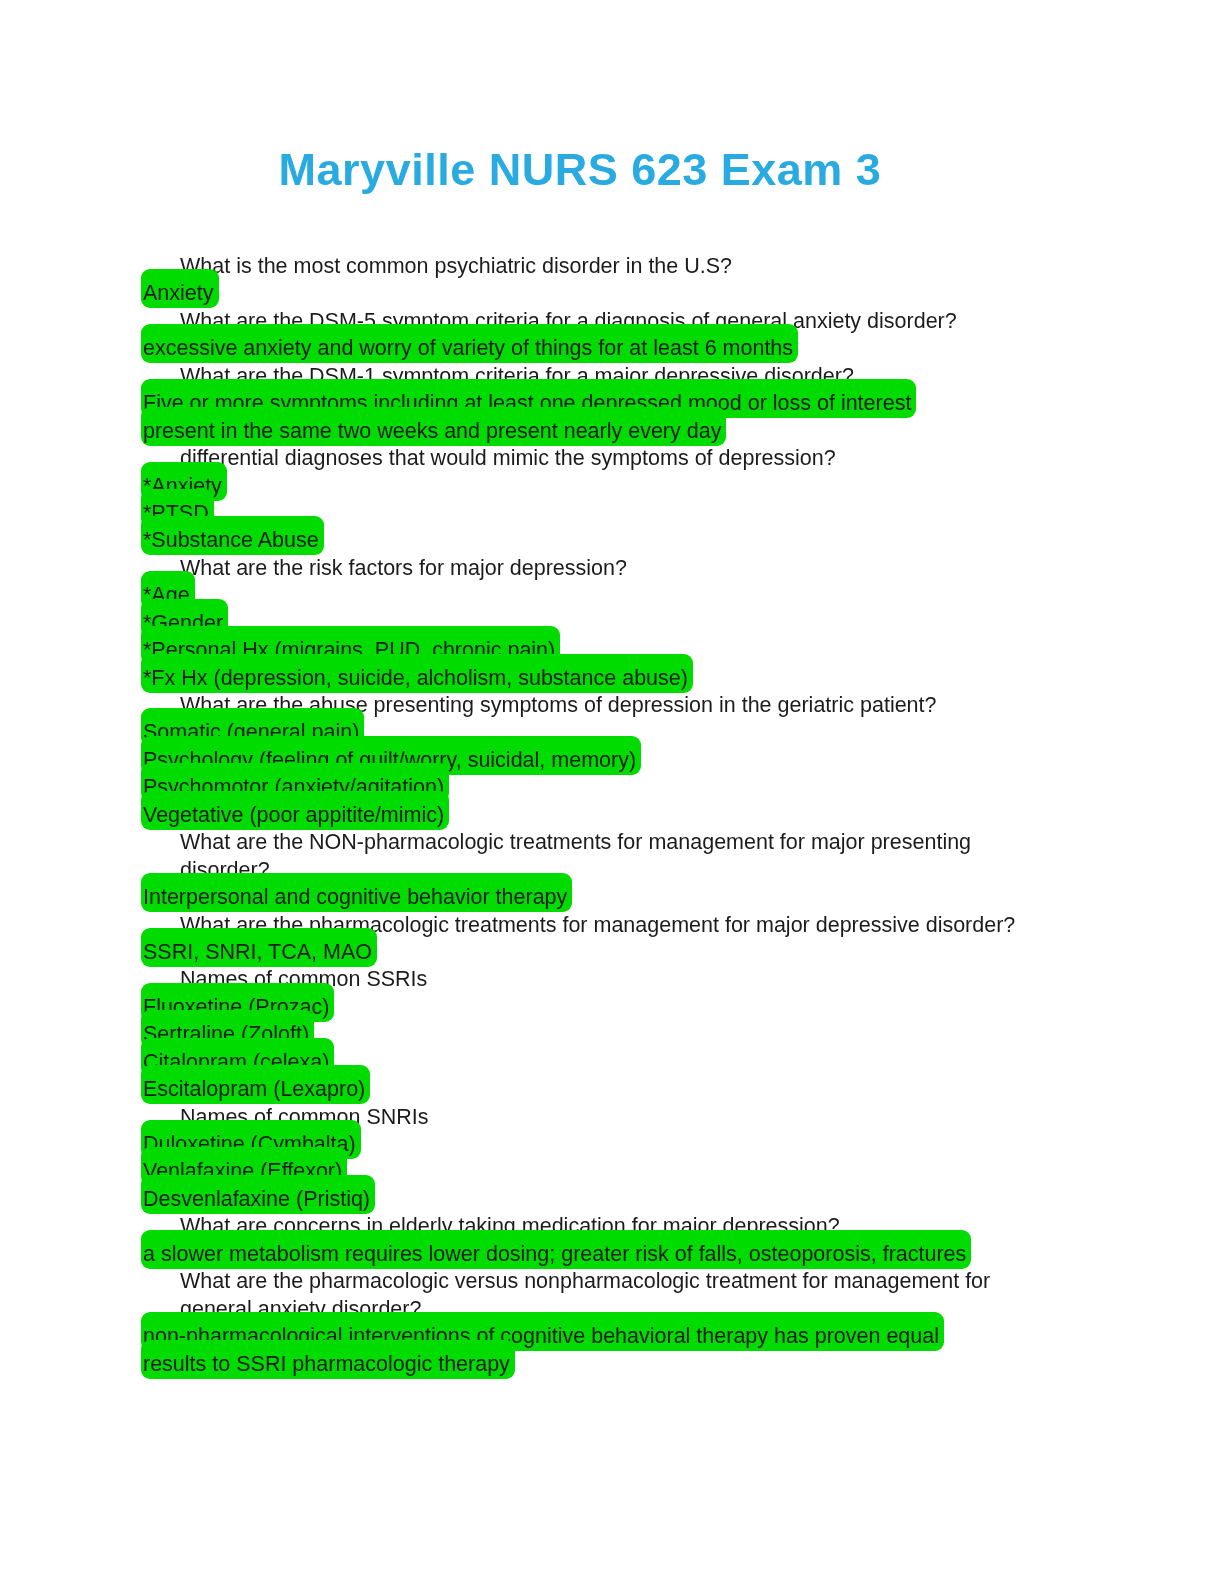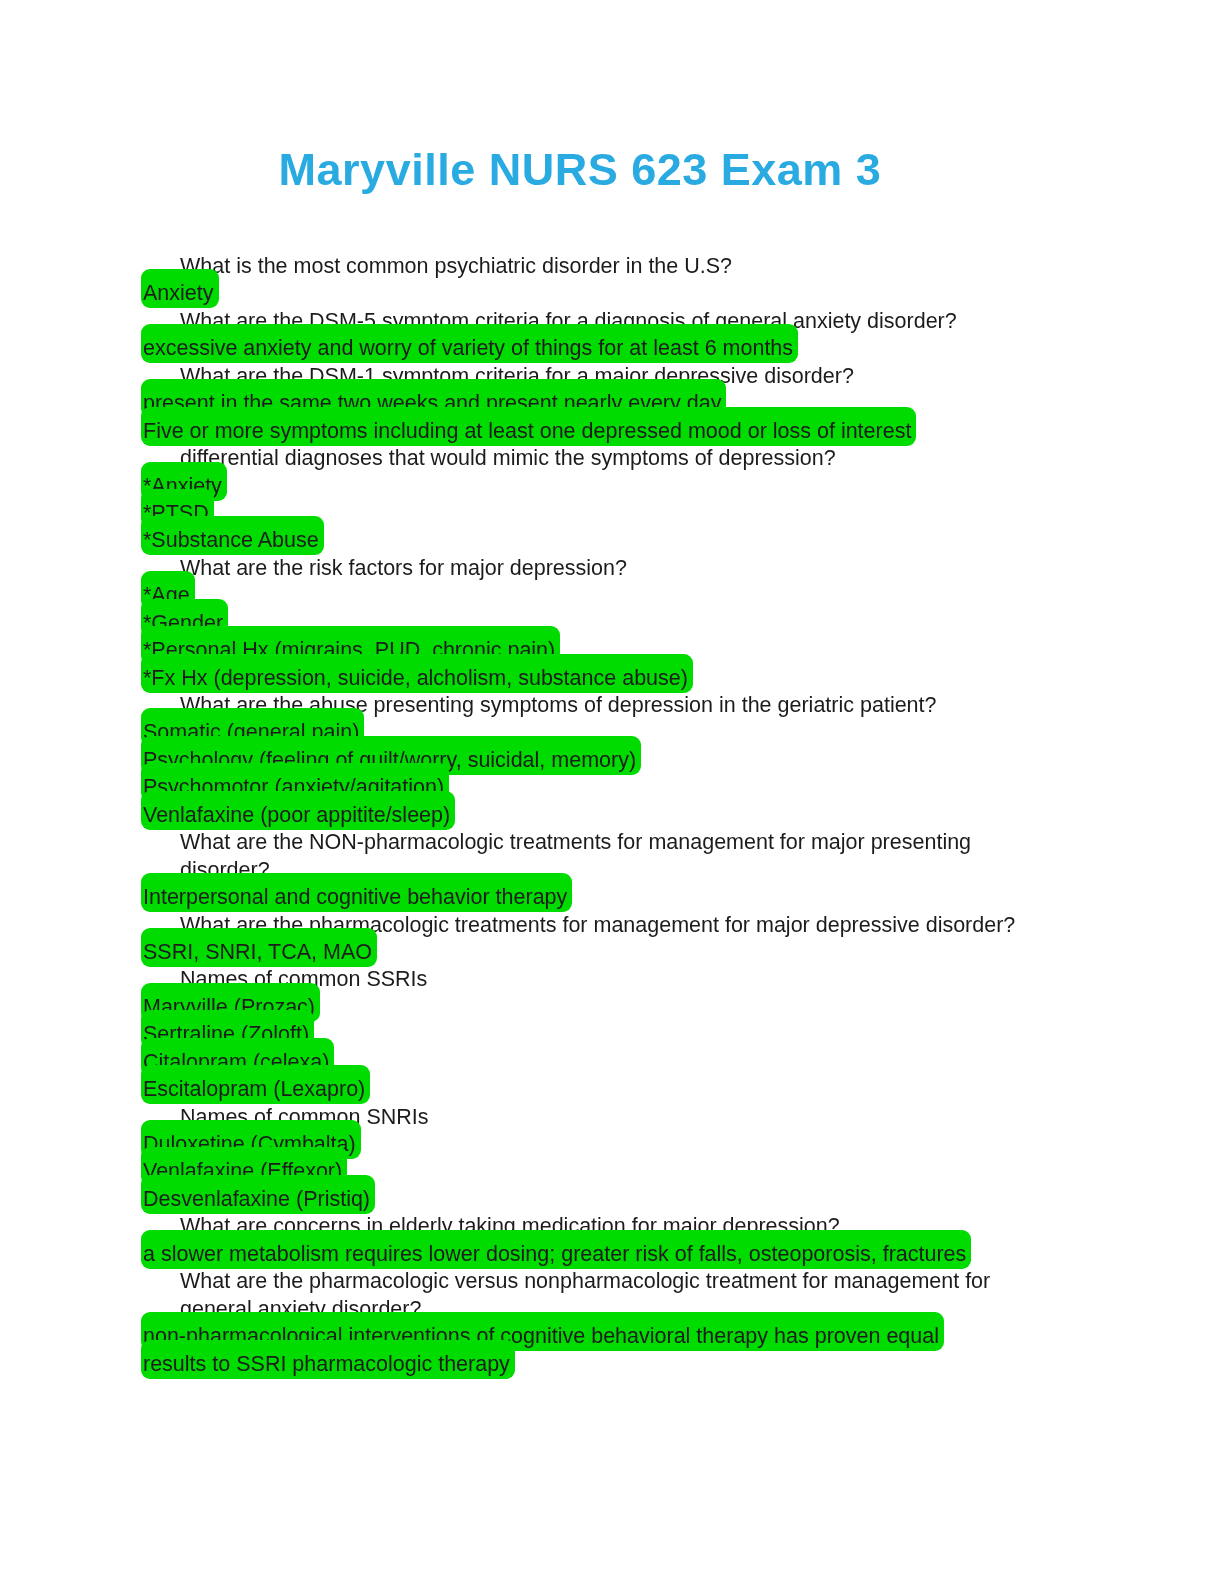--- a/index.html
+++ b/index.html
@@ -55,43 +55,43 @@
 <body>
 
 <div class="page">
   <h1 class="doc-title">Maryville NURS 623 Exam 3</h1>
   <div class="doc-body" id="doc-body">
       <div class="line"><span class="line-text">What is the most common psychiatric disorder in the U.S?</span></div>
       <div class="line"><span class="line-text hl">Anxiety</span></div>
       <div class="line"><span class="line-text">What are the DSM-5 symptom criteria for a diagnosis of general anxiety disorder?</span></div>
       <div class="line"><span class="line-text hl">excessive anxiety and worry of variety of things for at least 6 months</span></div>
       <div class="line"><span class="line-text">What are the DSM-1 symptom criteria for a major depressive disorder?</span></div>
+      <div class="line"><span class="line-text hl">Five or more symptoms including at least one depressed mood or loss of interest</span></div>
       <div class="line"><span class="line-text hl">present in the same two weeks and present nearly every day</span></div>
-      <div class="line"><span class="line-text hl">Five or more symptoms including at least one depressed mood or loss of interest</span></div>
       <div class="line"><span class="line-text">differential diagnoses that would mimic the symptoms of depression?</span></div>
       <div class="line"><span class="line-text hl">*Anxiety</span></div>
       <div class="line"><span class="line-text hl">*PTSD</span></div>
       <div class="line"><span class="line-text hl">*Substance Abuse</span></div>
       <div class="line"><span class="line-text">What are the risk factors for major depression?</span></div>
       <div class="line"><span class="line-text hl">*Age</span></div>
       <div class="line"><span class="line-text hl">*Gender</span></div>
       <div class="line"><span class="line-text hl">*Personal Hx (migrains, PUD, chronic pain)</span></div>
       <div class="line"><span class="line-text hl">*Fx Hx (depression, suicide, alcholism, substance abuse)</span></div>
       <div class="line"><span class="line-text">What are the abuse presenting symptoms of depression in the geriatric patient?</span></div>
       <div class="line"><span class="line-text hl">Somatic (general pain)</span></div>
       <div class="line"><span class="line-text hl">Psychology (feeling of guilt/worry, suicidal, memory)</span></div>
       <div class="line"><span class="line-text hl">Psychomotor (anxiety/agitation)</span></div>
-      <div class="line"><span class="line-text hl">Venlafaxine (poor appitite/sleep)</span></div>
+      <div class="line"><span class="line-text hl">Vegetative (poor appitite/mimic)</span></div>
       <div class="line"><span class="line-text">What are the NON-pharmacologic treatments for management for major presenting</span></div>
       <div class="line"><span class="line-text">disorder?</span></div>
       <div class="line"><span class="line-text hl">Interpersonal and cognitive behavior therapy</span></div>
       <div class="line"><span class="line-text">What are the pharmacologic treatments for management for major depressive disorder?</span></div>
       <div class="line"><span class="line-text hl">SSRI, SNRI, TCA, MAO</span></div>
       <div class="line"><span class="line-text">Names of common SSRIs</span></div>
-      <div class="line"><span class="line-text hl">Maryville (Prozac)</span></div>
+      <div class="line"><span class="line-text hl">Fluoxetine (Prozac)</span></div>
       <div class="line"><span class="line-text hl">Sertraline (Zoloft)</span></div>
       <div class="line"><span class="line-text hl">Citalopram (celexa)</span></div>
       <div class="line"><span class="line-text hl">Escitalopram (Lexapro)</span></div>
       <div class="line"><span class="line-text">Names of common SNRIs</span></div>
       <div class="line"><span class="line-text hl">Duloxetine (Cymbalta)</span></div>
       <div class="line"><span class="line-text hl">Venlafaxine (Effexor)</span></div>
       <div class="line"><span class="line-text hl">Desvenlafaxine (Pristiq)</span></div>
       <div class="line"><span class="line-text">What are concerns in elderly taking medication for major depression?</span></div>
       <div class="line"><span class="line-text hl">a slower metabolism requires lower dosing; greater risk of falls, osteoporosis, fractures</span></div>
       <div class="line"><span class="line-text">What are the pharmacologic versus nonpharmacologic treatment for management for</span></div>

